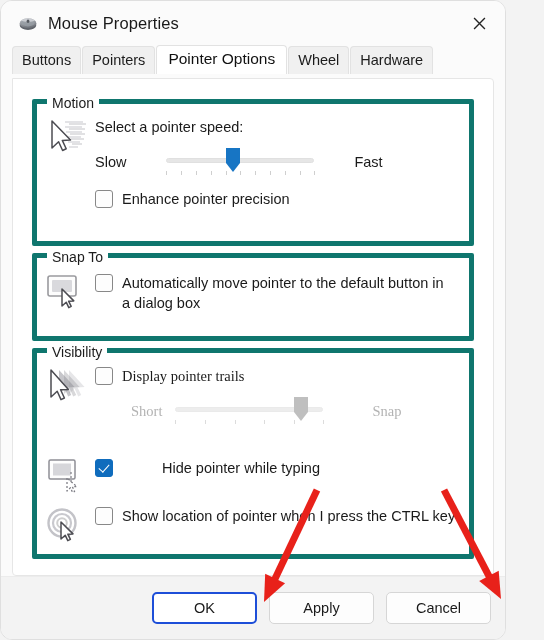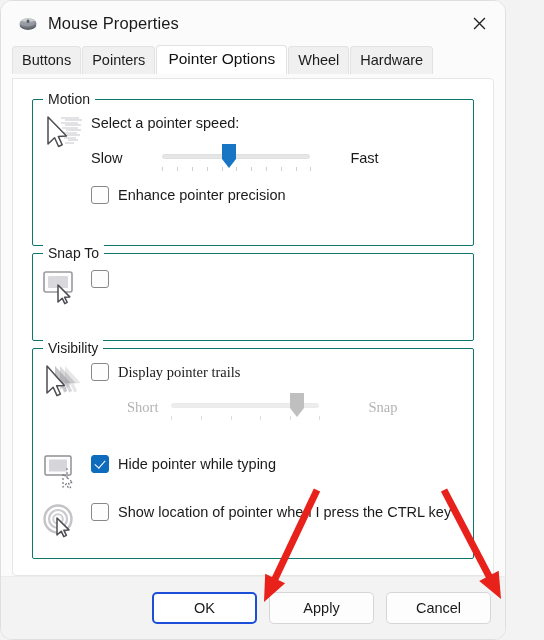--- a/index.html
+++ b/index.html
@@ -73,21 +73,21 @@
     top: 77px; bottom: 63px;
     background: #ffffff;
     border: 1px solid #e6e6e6;
     border-radius: 0 4px 4px 4px;
   }
 
   
   .group {
     position: absolute;
     left: 19px; right: 19px;
-    border: 1px solid #0f766e;
+    border: 5px solid #0f766e;
     border-radius: 2px;
   }
   .group-title {
     position: absolute;
     top: -9px; left: 10px;
     background: #ffffff;
     padding: 0 5px;
     font-size: 14px; color: #1c1c1c;
     white-space: nowrap;
   }
@@ -293,20 +293,21 @@
       <div class="row" style="left:2px; top:13px; right:14px;">
         <div class="illus">
           <svg viewBox="0 0 44 38" width="44" height="38">
             <rect x="3" y="3" width="28" height="20" rx="2" fill="#fdfdfd" stroke="#9a9a9e" stroke-width="1.6"></rect>
             <rect x="7" y="7" width="20" height="12" rx="1" fill="#d9d9dd"></rect>
             <path d="M17 16 L17 33 L21.2 29.2 L23.8 34.6 L26.2 33.4 L23.6 28.2 L28.8 27.9 Z" fill="#ffffff" stroke="#4c4c52" stroke-width="1.5" stroke-linejoin="round"></path>
           </svg>
         </div>
         <div class="cbrow" style="padding-top:2px;">
           <span class="cbox"></span>
+          <span class="label" style="max-width:360px;">Automatically move pointer to the default button in a dialog box</span>
         </div>
       </div>
     </div>
 
     <div class="group" id="group-visibility">
       <span class="group-title">Visibility</span>
 
       <div class="row" style="left:2px; top:12px; right:10px;font-family:Liberation Serif, serif;">
         <div class="illus">
           <svg viewBox="0 0 44 38" width="44" height="38">
@@ -353,21 +354,21 @@
 
       <div class="row" style="left:2px; top:103px; right:10px;">
         <div class="illus">
           <svg viewBox="0 0 44 38" width="44" height="38">
             <rect x="4" y="2" width="26" height="19" rx="1.5" fill="#fdfdfd" stroke="#8e8e95" stroke-width="1.5"></rect>
             <rect x="8" y="5.5" width="18" height="12" fill="#d6d6da"></rect>
             <path d="M26 14 L26 26" stroke="#7d7d85" stroke-width="1.2" stroke-dasharray="2 2" fill="none"></path>
             <path d="M22 20 L22 33 L25.4 29.8 L27.6 34.4 L29.6 33.4 L27.4 28.8 L31.8 28.6 Z" fill="none" stroke="#7d7d85" stroke-width="1.3" stroke-dasharray="2 2" stroke-linejoin="round"></path>
           </svg>
         </div>
-        <div class="cbrow" style="padding-top:2px;">
+        <div class="cbrow" style="padding-top:2px;gap:40px;">
           <span class="cbox checked"></span>
           <span class="label">Hide pointer while typing</span>
         </div>
       </div>
 
       <div class="row" style="left:2px; top:151px; right:10px;">
         <div class="illus">
           <svg viewBox="0 0 44 38" width="44" height="38">
             <circle cx="17" cy="17" r="13.5" fill="none" stroke="#c3c3c8" stroke-width="2.4"></circle>
             <circle cx="17" cy="17" r="9" fill="none" stroke="#c9c9ce" stroke-width="2.2"></circle>

